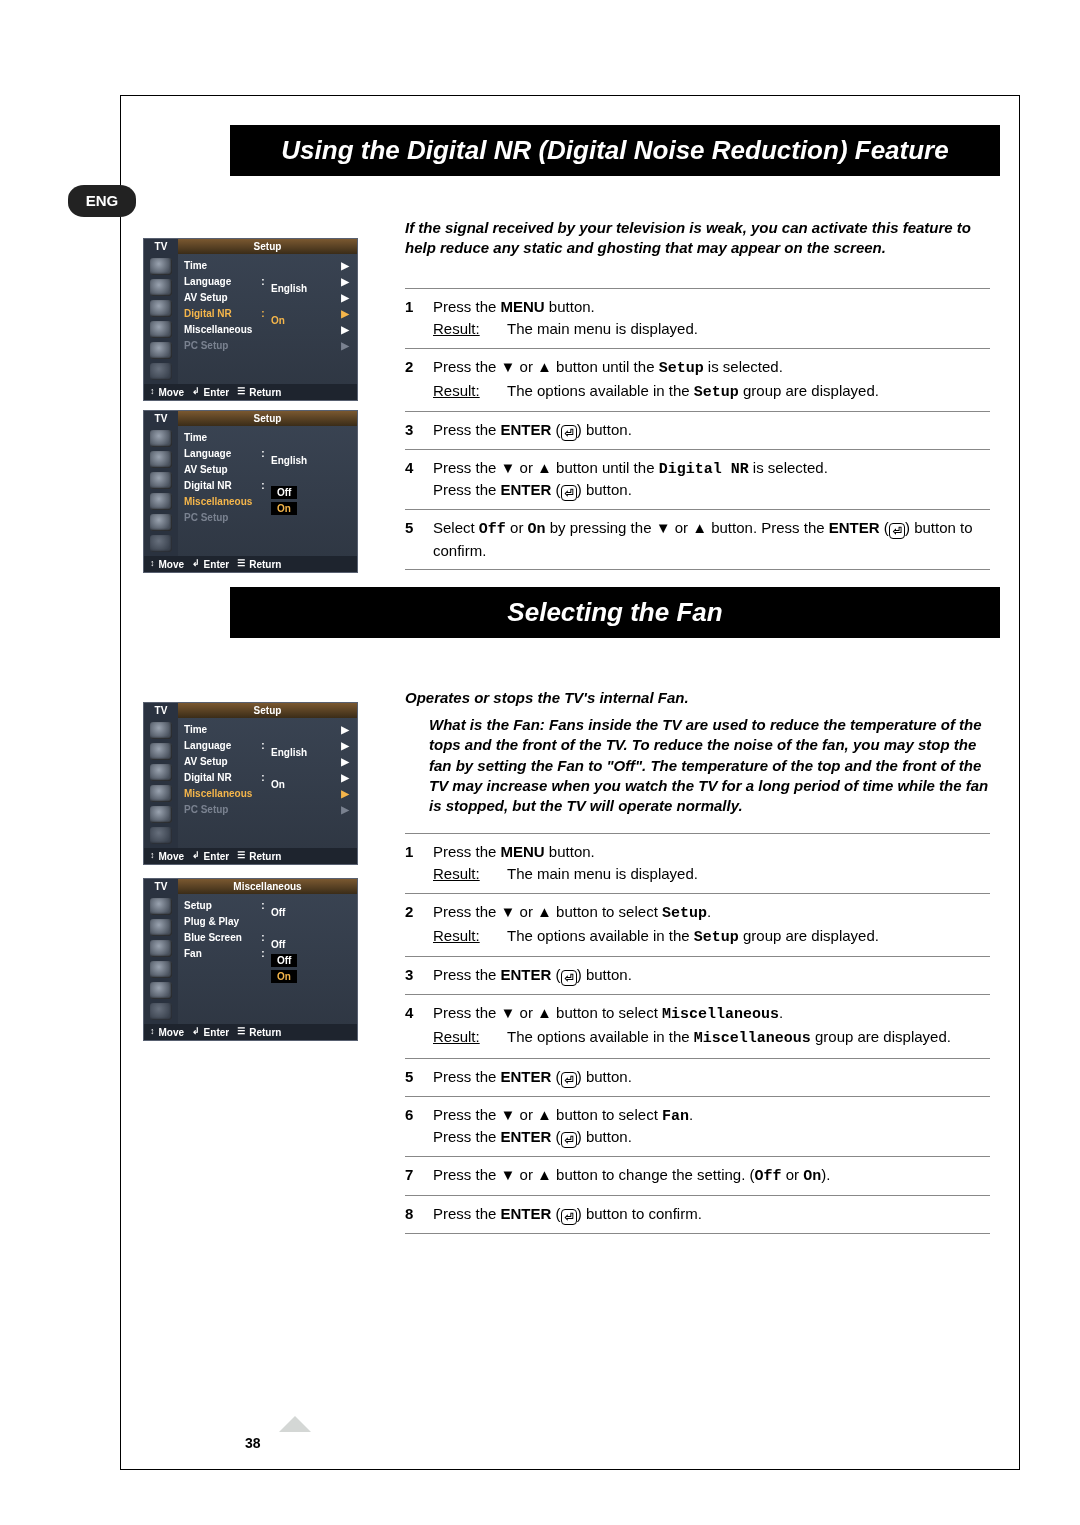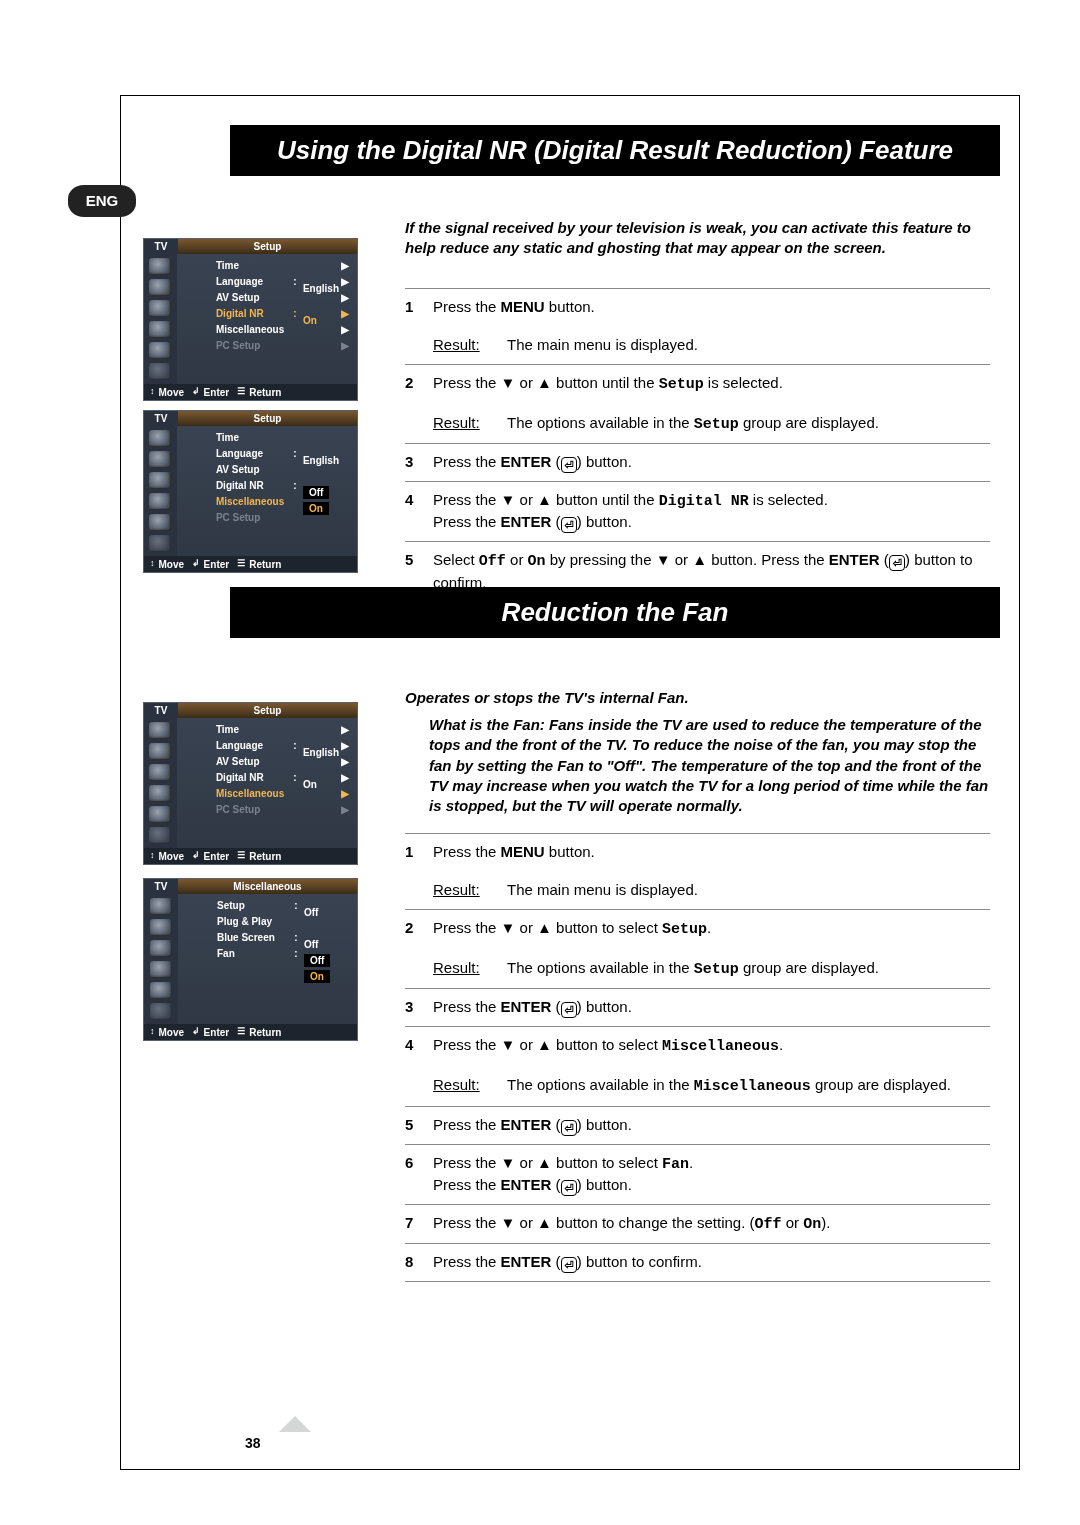--- a/index.html
+++ b/index.html
@@ -7,21 +7,21 @@
   .page { width: 1080px; height: 1525px; margin: 0 auto; position: relative; background: #fff; }
   .page-border { position: absolute; left: 120px; right: 60px; top: 95px; bottom: 55px; border: 1px solid #000; }
   .eng-badge { position: absolute; left: 68px; top: 185px; width: 68px; height: 32px; border-radius: 16px / 14px; background: #222; color: #fff; font: bold 15px/32px Arial; text-align: center; }
   .title-bar { position: absolute; left: 230px; right: 80px; background: #000; color: #fff; font: italic bold 26px/1.2 Arial; padding: 10px 14px; text-align: center; }
   .title1 { top: 125px; }
   .title2 { top: 587px; }
   .osd { position: absolute; left: 143px; width: 215px; background: linear-gradient(#3a4453,#2e3642); border: 1px solid #586070; font: bold 10px/1.1 Arial; color: #fff; }
   .osd-head { display: flex; height: 15px; }
   .osd-head .tv { flex: 0 0 34px; background: #2a3240; text-align: center; padding-top: 2px; }
   .osd-head .label { flex: 1; text-align: center; background: linear-gradient(#7a5830,#3a2c18); padding-top: 2px; }
-  .osd-body { display: flex; gap: 33px; }
+  .osd-body { display: flex; }
   .osd-side { width: 34px; background: #2a323f; display: flex; flex-direction: column; align-items: center; padding: 4px 0; gap: 4px; }
   .sicon { width: 22px; height: 17px; border-radius: 3px; background: radial-gradient(circle at 40% 35%, #9aa3b0 0%, #4a525e 70%); box-shadow: inset -1px -1px 2px #222; }
   .sicon.dim { opacity: .55; }
   .osd-list { flex: 1; padding: 3px 4px 2px 6px; }
   .row { display: flex; align-items: center; height: 16px; }
   .rk { flex: 0 0 75px; }
   .rs { flex: 0 0 8px; text-align: center; }
   .rv { flex: 1; padding-left: 4px; margin-top: 15px; }
   .ra { flex: 0 0 14px; text-align: right; padding-right: 4px; }
   .row.hl .rk, .row.hl .rs, .row.hl .rv, .row.hl .ra { color: #f5b64b; }
@@ -34,38 +34,38 @@
   .intro { position: absolute; left: 405px; right: 90px; font: italic bold 15px/1.35 Arial; }
   .intro1 { top: 218px; }
   .intro2a { top: 688px; }
   .intro2b { top: 715px; left: 405px; right: 90px; position: absolute; font: italic bold 15px/1.35 Arial; margin-left: 24px; }
   .steps { position: absolute; left: 405px; right: 90px; border-top: 1px solid #888; }
   .steps1 { top: 288px; }
   .steps2 { top: 833px; }
   .step { display: flex; border-bottom: 1px solid #888; padding: 8px 0 8px 0; font: 15px/1.35 Arial; }
   .step .num { flex: 0 0 28px; font-weight: bold; }
   .step .body { flex: 1; }
-  .step .result { display: flex; margin-top: 18px; }
+  .step .result { display: flex; margin-top: 2px; }
   .step .result .rl { flex: 0 0 74px; text-decoration: underline; }
   .step .mono { font-family: 'Courier New', monospace; font-weight: bold; }
   .step b { font-weight: bold; }
   .enter-ico { display: inline-block; vertical-align: -2px; border: 1px solid #000; border-radius: 4px; padding: 0 3px; font: bold 11px/14px Arial; letter-spacing: -1px; }
   .page-num-wrap { position: absolute; left: 245px; bottom: 75px; width: 100px; text-align: left; }
   .page-num-arrow { width: 0; height: 0; margin: 0 auto 4px; border-left: 16px solid transparent; border-right: 16px solid transparent; border-bottom: 16px solid #d4d7d5; }
   .page-num { font: bold 14px/1 Arial; }
   .tri { font-family: Arial; }
 </style>
 </head>
 <body>
 
 <div class="page">
   <div class="page-border"></div>
   <div class="eng-badge">ENG</div>
 
-  <div class="title-bar title1">Using the Digital NR (Digital Result Reduction) Feature</div>
+  <div class="title-bar title1">Using the Digital NR (Digital Noise Reduction) Feature</div>
 
   <div class="intro intro1">If the signal received by your television is weak, you can activate this feature to help reduce any static and ghosting that may appear on the screen.</div>
 
   <div class="steps steps1" id="steps-nr">
       <div class="step">
       <div class="num">1</div>
       <div class="body">
           <div>Press the <b>MENU</b> button.</div>
           <div class="result">
         <span class="rl">Result:</span>
@@ -96,21 +96,21 @@
         </div>
       </div>
       <div class="step">
       <div class="num">5</div>
       <div class="body">
           <div>Select <span class="mono">Off</span> or <span class="mono">On</span>  by pressing the ▼ or ▲ button. Press the <b>ENTER</b> (<span class="enter-ico">⏎</span>) button to confirm.</div>
         </div>
       </div>
     </div>
 
-  <div class="title-bar title2">Reduction the Fan</div>
+  <div class="title-bar title2">Selecting the Fan</div>
 
   <div class="intro intro2a">Operates or stops the TV's internal Fan.</div>
   <div class="intro2b">What is the Fan: Fans inside the TV are used to reduce the temperature of the tops and the front of the TV. To reduce the noise of the fan, you may stop the fan by setting the Fan to "Off". The temperature of the top and the front of the TV may increase when you watch the TV for a long period of time while the fan is stopped, but the TV will operate normally.</div>
 
   <div class="steps steps2" id="steps-fan">
       <div class="step">
       <div class="num">1</div>
       <div class="body">
           <div>Press the <b>MENU</b> button.</div>
           <div class="result">

